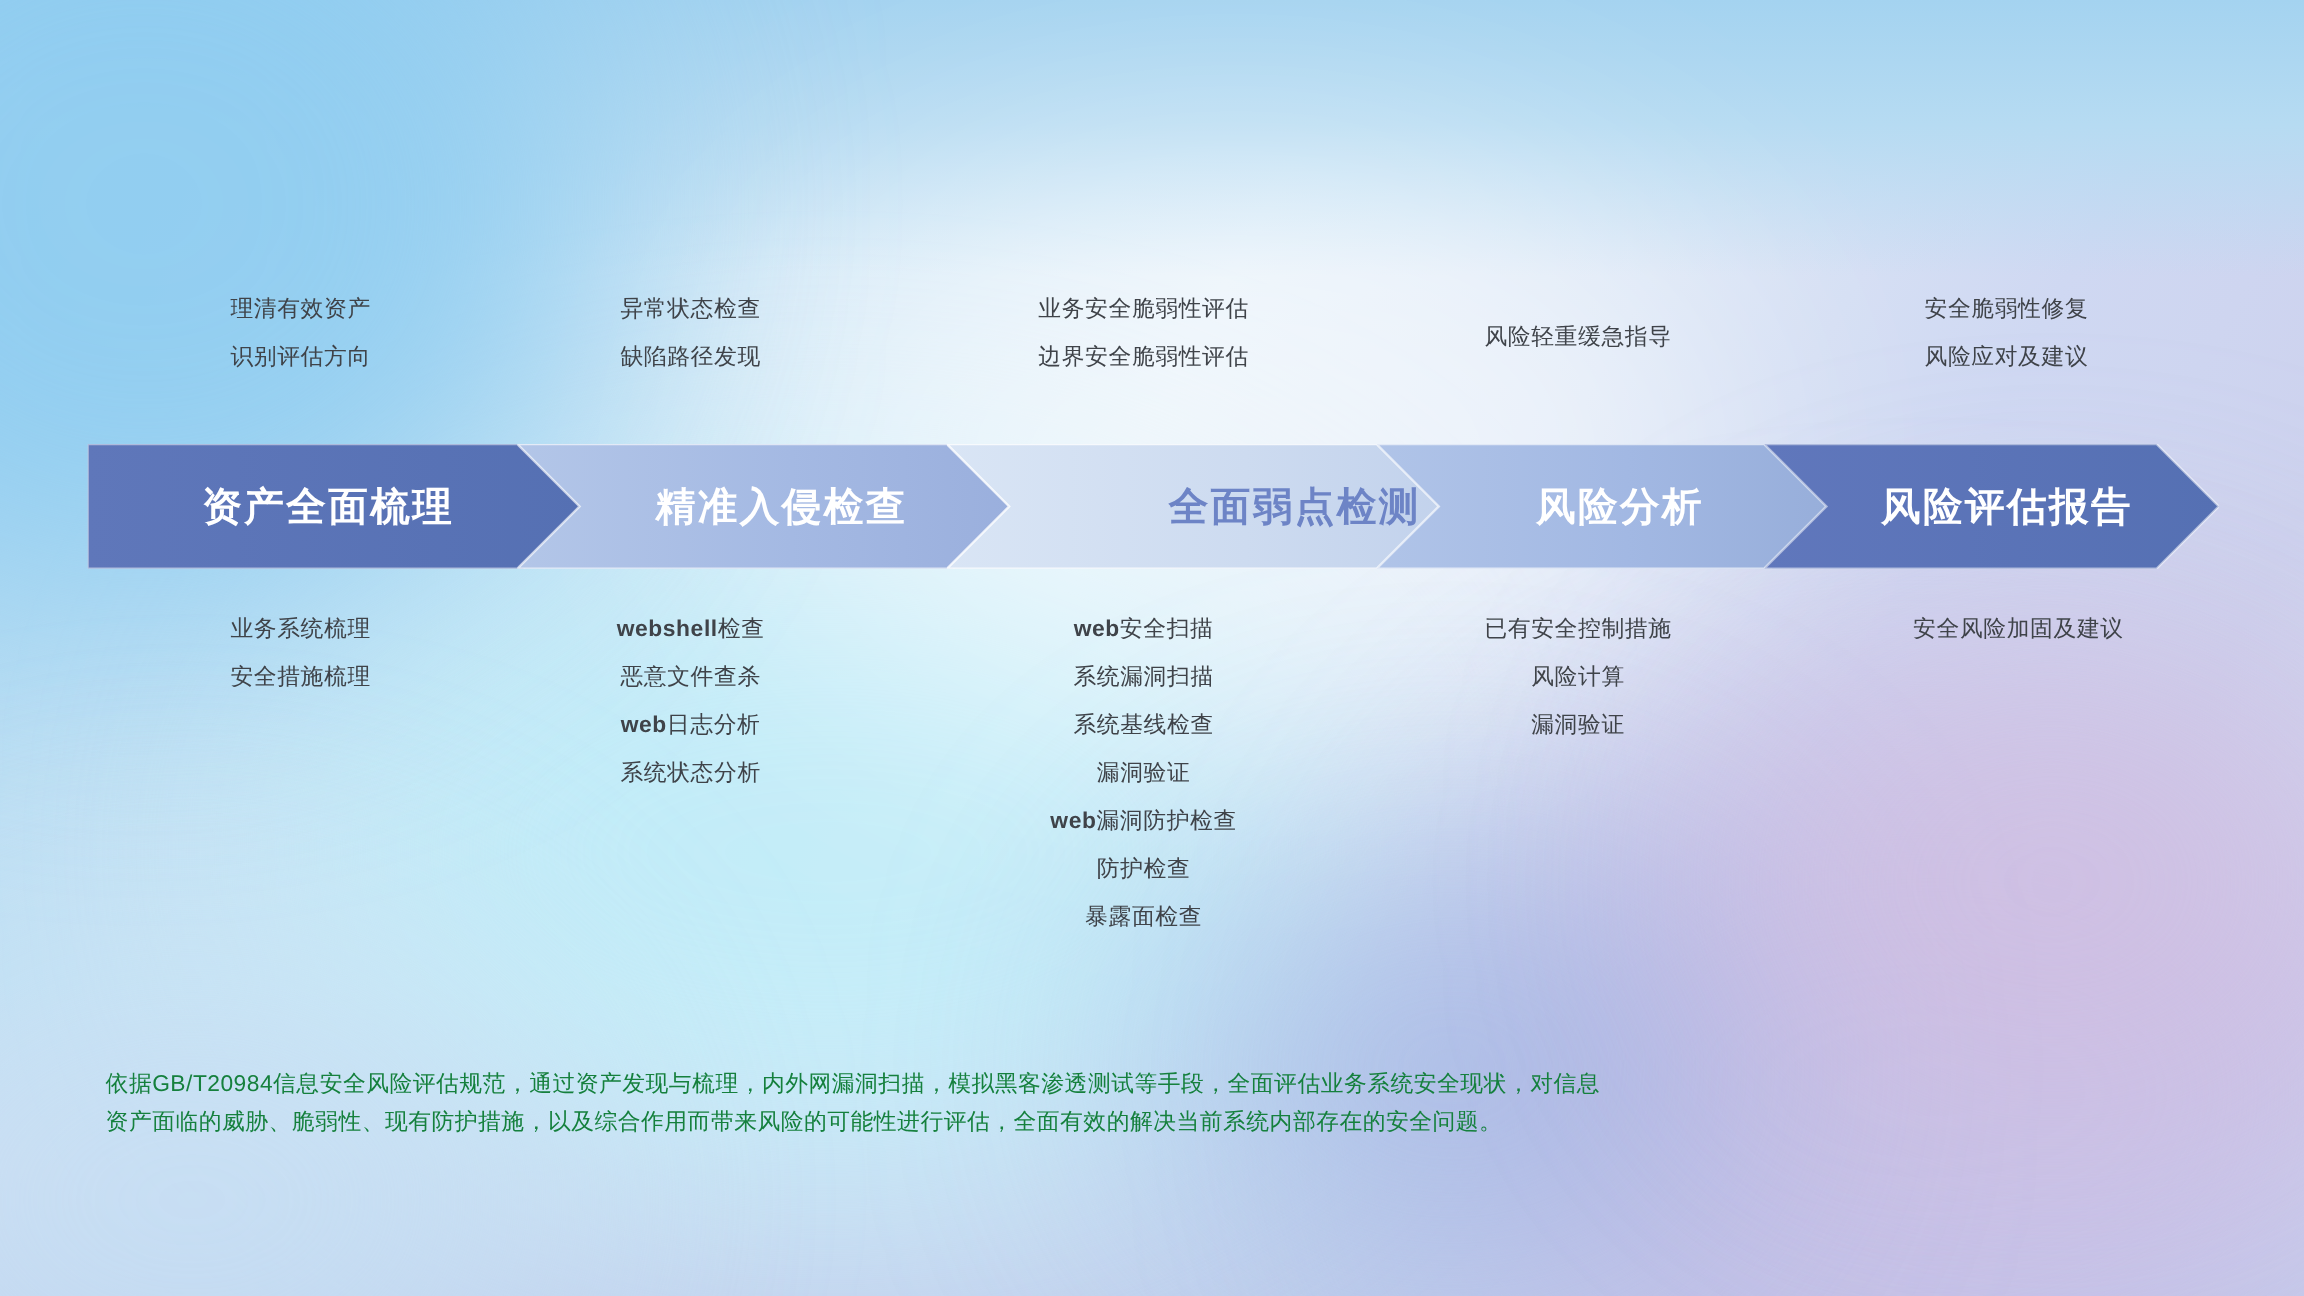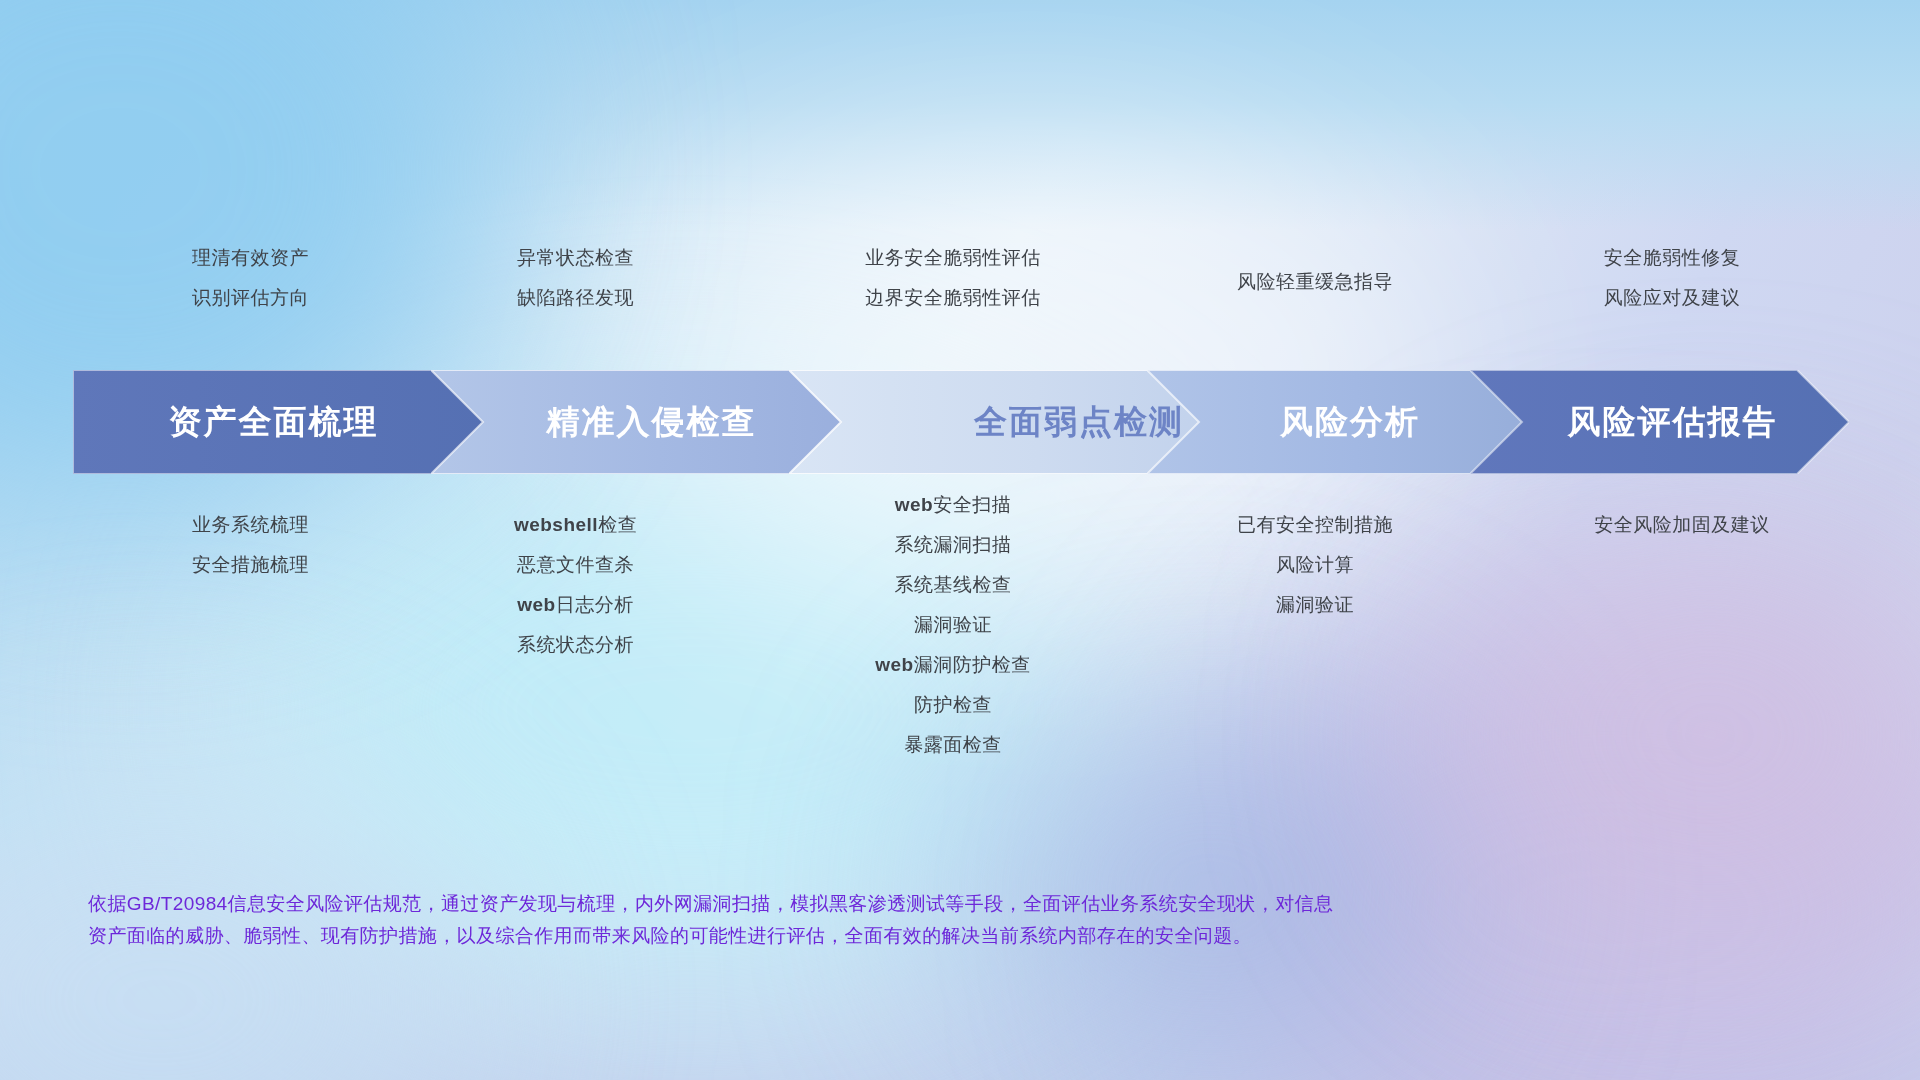--- a/index.html
+++ b/index.html
@@ -42,21 +42,21 @@
   .chev .cap{
     font-size:33px;font-weight:700;letter-spacing:2px;white-space:nowrap;
     position:relative;z-index:3;
   }
   .chevshape{position:absolute;inset:0;z-index:1;}
   .chevshape svg{display:block;width:100%;height:100%;}
 
   
   #footer{
     position:absolute;left:88px;top:888px;width:1480px;
-    color:#6d28d9;font-size:19px;line-height:32px;letter-spacing:.4px;
+    color:#15803d;font-size:19px;line-height:32px;letter-spacing:.4px;
   }
   #footer div{white-space:nowrap;}
 </style>
 </head>
 <body>
 
 <div id="bg">
   <div id="bgBase"></div>
   <div id="bgTopFade"></div>
   <div id="bgBotFade"></div>
@@ -187,21 +187,21 @@
     <div class="botlbl">安全措施梳理</div>
   </div>
 
   <div class="col" style="left:398px;top:505px;width:355px;">
     <div class="botlbl"><span class="lat">webshell</span>检查</div>
     <div class="botlbl">恶意文件查杀</div>
     <div class="botlbl"><span class="lat">web</span>日志分析</div>
     <div class="botlbl">系统状态分析</div>
   </div>
 
-  <div class="col" style="left:763px;top:485px;width:380px;">
+  <div class="col" style="left:763px;top:505px;width:380px;">
     <div class="botlbl"><span class="lat">web</span>安全扫描</div>
     <div class="botlbl">系统漏洞扫描</div>
     <div class="botlbl">系统基线检查</div>
     <div class="botlbl">漏洞验证</div>
     <div class="botlbl"><span class="lat">web</span>漏洞防护检查</div>
     <div class="botlbl">防护检查</div>
     <div class="botlbl">暴露面检查</div>
   </div>
 
   <div class="col" style="left:1135px;top:505px;width:360px;text-align:center;">

